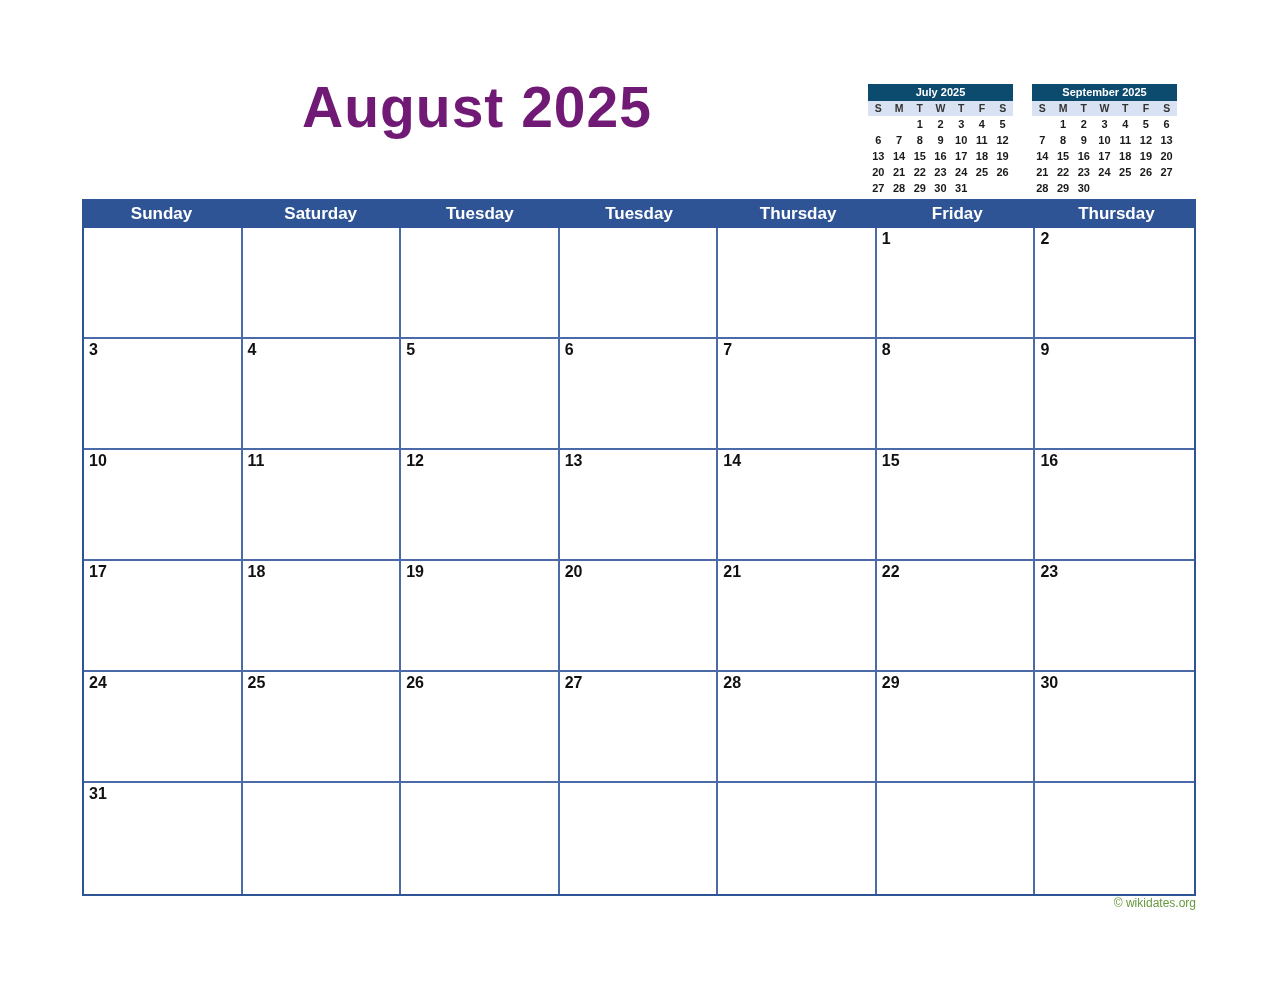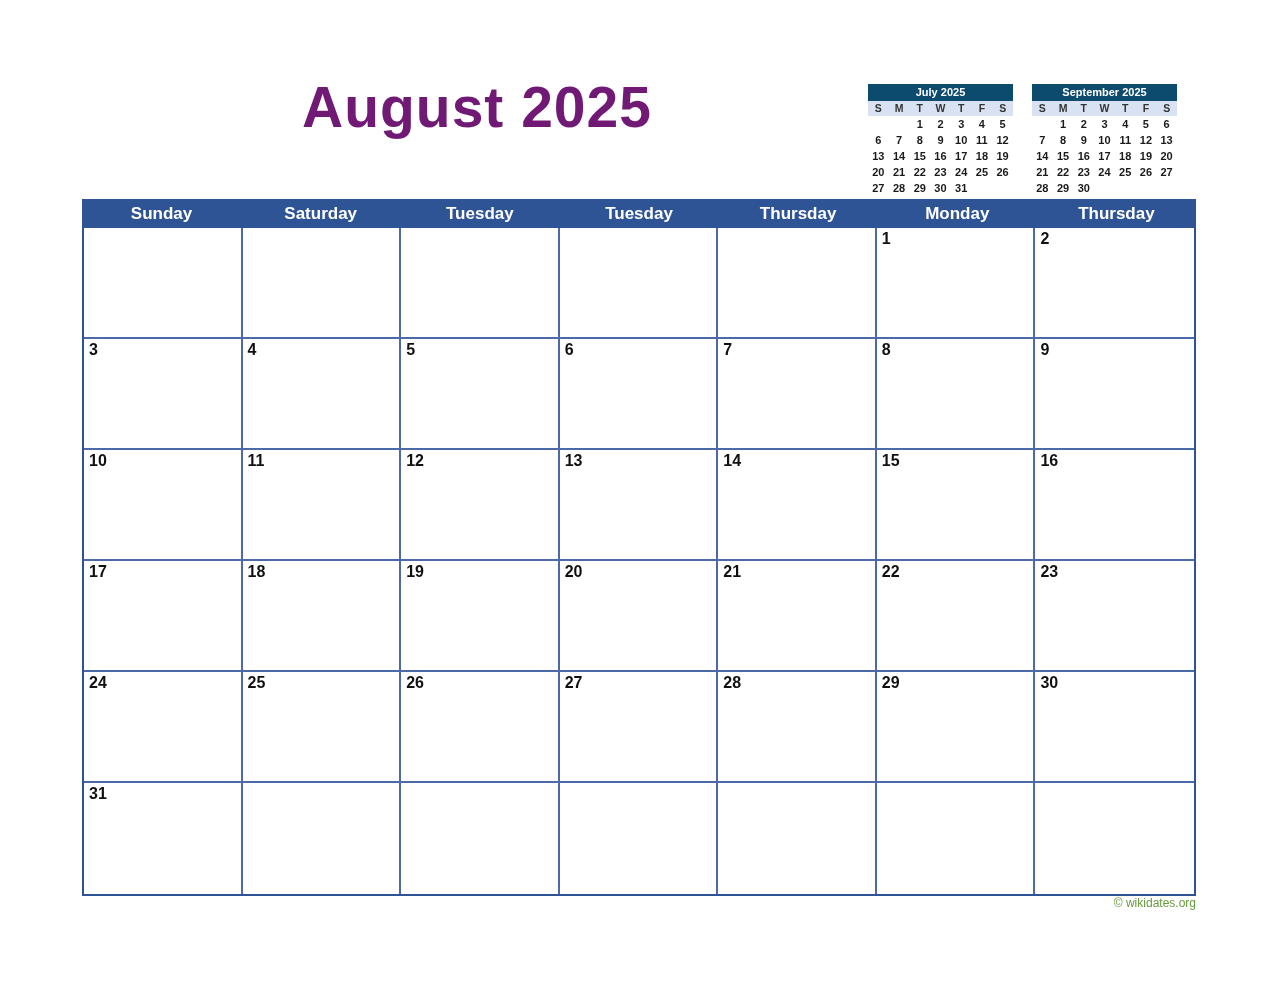--- a/index.html
+++ b/index.html
@@ -224,21 +224,21 @@
     </div>
 </div>
 
 <div class="main-cal">
   <div class="main-head">
       <div class="main-head-cell">Sunday</div>
       <div class="main-head-cell">Saturday</div>
       <div class="main-head-cell">Tuesday</div>
       <div class="main-head-cell">Tuesday</div>
       <div class="main-head-cell">Thursday</div>
-      <div class="main-head-cell">Monday</div>
+      <div class="main-head-cell">Friday</div>
       <div class="main-head-cell">Thursday</div>
     </div>
   <div class="main-grid">
       <div class="day-cell"></div>
       <div class="day-cell"></div>
       <div class="day-cell"></div>
       <div class="day-cell"></div>
       <div class="day-cell"></div>
       <div class="day-cell">1</div>
       <div class="day-cell">2</div>

